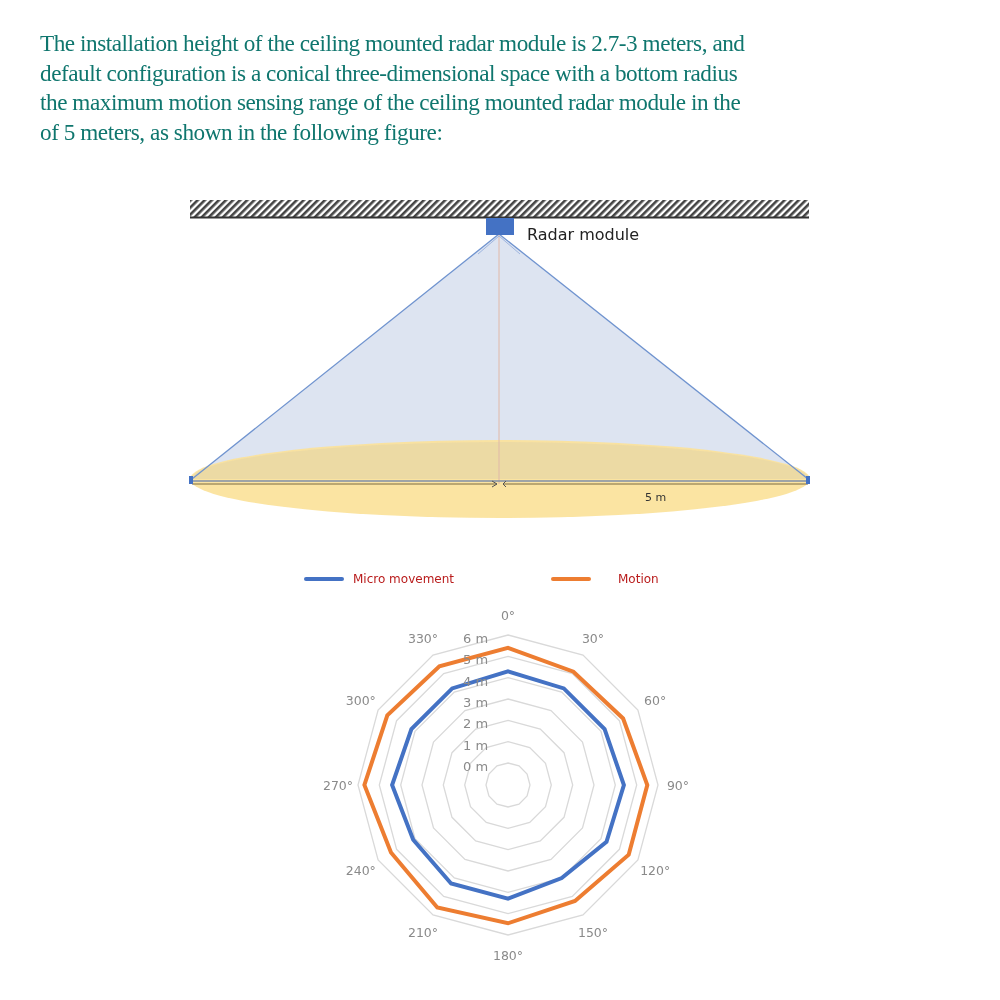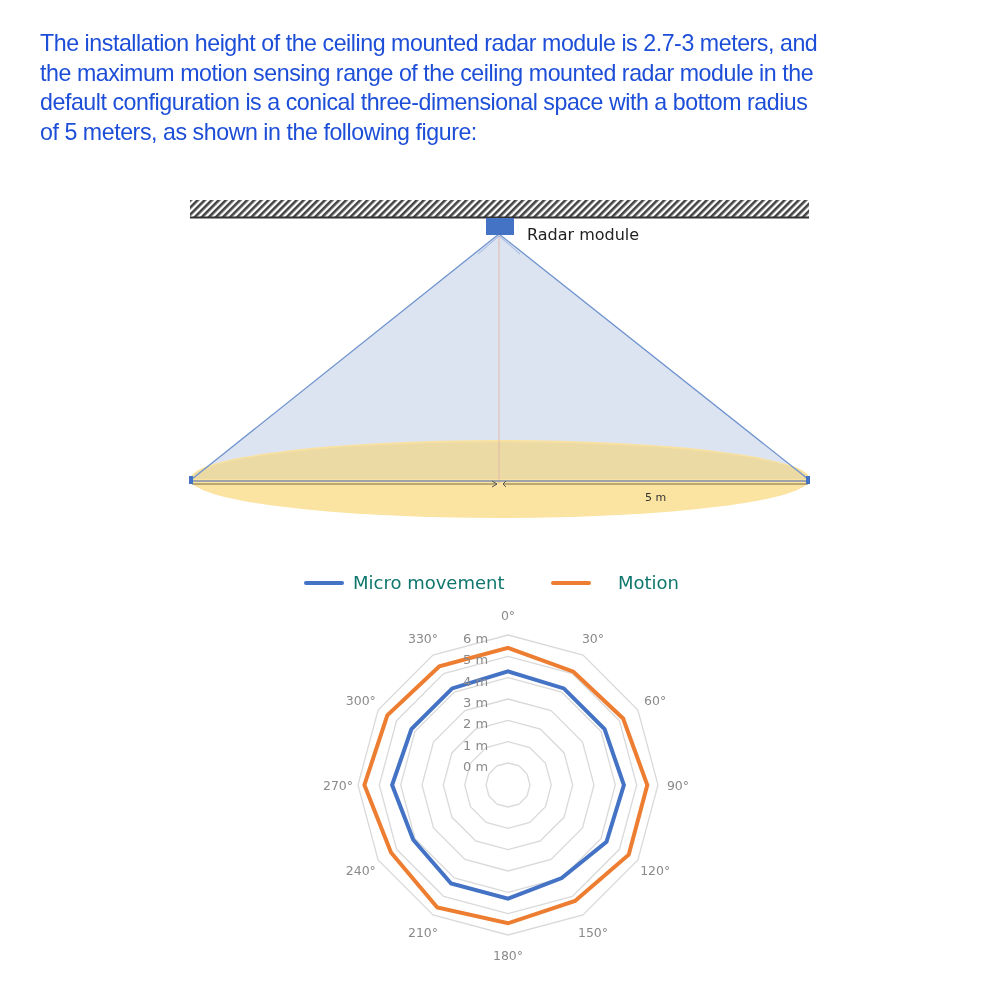--- a/index.html
+++ b/index.html
@@ -1,37 +1,37 @@
 <!DOCTYPE html>
 <html><head>
 <meta charset="utf-8">
 <style>
   html, body { margin: 0; padding: 0; background: #ffffff; }
   body { width: 1000px; height: 1000px; position: relative; overflow: hidden;
          font-family: "DejaVu Sans", sans-serif; color: #111; }
   .intro { position: absolute; left: 40px; top: 29px; width: 935px;
            font-size: 23.2px; line-height: 29.5px; letter-spacing: -0.45px;
-           font-family: Liberation Sans, sans-serif; color: #1d4ed8; }
+           font-family: Liberation Serif, serif; color: #0f766e; }
   .intro p { margin: 0; }
   #cone-figure { position: absolute; left: 0; top: 0; }
   #legend { position: absolute; left: 300px; top: 572px; width: 400px; height: 26px;
-            font-size: 18px; color: #0f766e; }
+            font-size: 12px; color: #b91c1c; }
   .legend-item { position: absolute; top: 0; display: flex; align-items: center; }
   .legend-swatch { display: inline-block; width: 40px; height: 4px; border-radius: 2px; margin-right: 9px; }
   #radar-chart { position: absolute; left: 0; top: 0; }
   .tick-label { font-family: "DejaVu Sans", sans-serif; font-size: 12.5px; fill: #8a8a8a; }
   .ring-label { font-family: "DejaVu Sans", sans-serif; font-size: 13px; fill: #8a8a8a; }
 </style>
 </head>
 <body>
 
 <div class="intro">
   <p>The installation height of the ceiling mounted radar module is 2.7-3 meters, and</p>
+  <p>default configuration is a conical three-dimensional space with a bottom radius</p>
   <p>the maximum motion sensing range of the ceiling mounted radar module in the</p>
-  <p>default configuration is a conical three-dimensional space with a bottom radius</p>
   <p>of 5 meters, as shown in the following figure:</p>
 </div>
 
 <svg id="cone-figure" width="1000" height="560" viewBox="0 0 1000 560">
   <defs>
     <pattern id="hatch" patternUnits="userSpaceOnUse" width="5" height="5" patternTransform="rotate(45)">
       <rect width="5" height="5" fill="#ffffff"></rect>
       <rect width="2.6" height="5" fill="#444444"></rect>
     </pattern>
   </defs>

